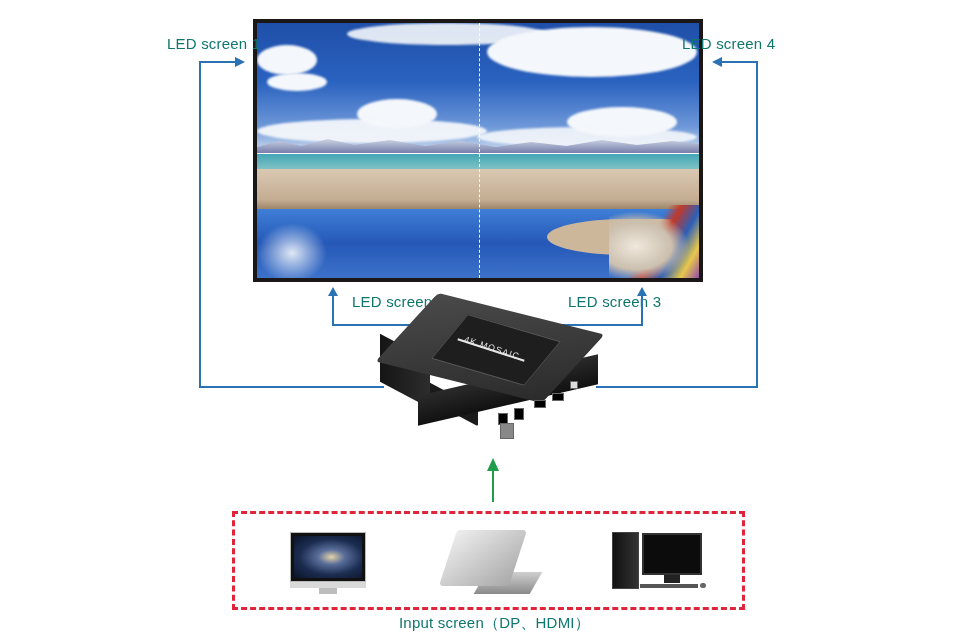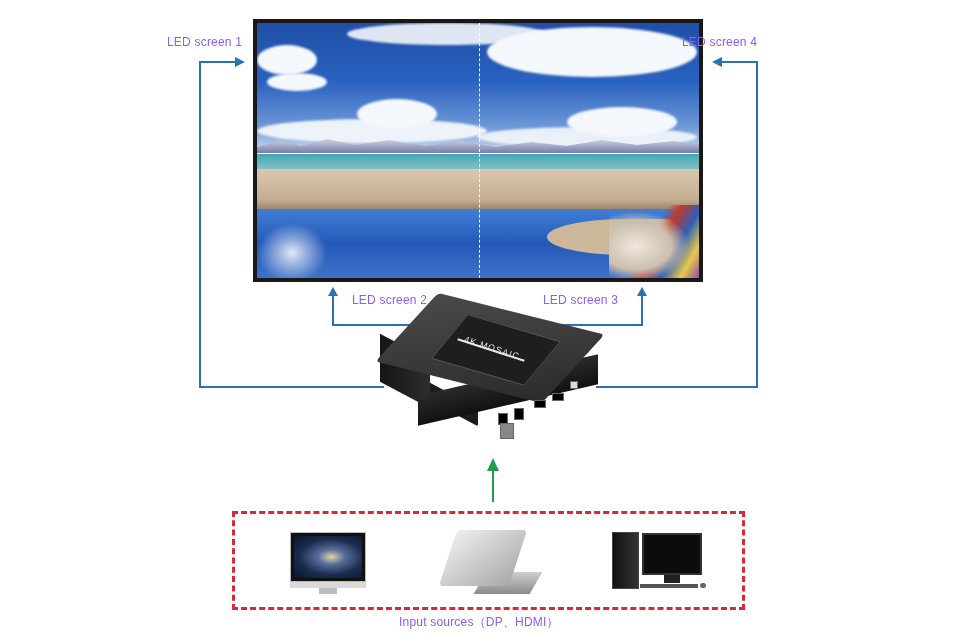--- a/index.html
+++ b/index.html
@@ -1,17 +1,17 @@
 <!DOCTYPE html>
 <html><head>
 <meta charset="utf-8">
 <style>
   html, body { margin:0; padding:0; background:#ffffff; }
   body { width:975px; height:633px; position:relative; overflow:hidden; font-family:"Liberation Sans", sans-serif; }
-  .label { position:absolute; font-size:12px; color:#8b5cf6; white-space:nowrap; letter-spacing:0.2px; }
+  .label { position:absolute; font-size:15px; color:#0f766e; white-space:nowrap; letter-spacing:0.2px; }
   .screen-wall { position:absolute; left:253px; top:19px; width:450px; height:263px; background:#1b1716; }
   .screen-inner { position:absolute; left:4px; top:4px; right:4px; bottom:4px; overflow:hidden; }
   .sky { position:absolute; left:0; top:0; right:0; height:130px;
          background:linear-gradient(180deg,#1f4fa8 0%,#2a62c0 45%,#6e98d8 80%,#cfdcef 100%); }
   .cloud { position:absolute; background:#f4f7fb; border-radius:50%; filter:blur(1px); }
   .mountains { position:absolute; left:0; right:0; top:112px; height:20px;
          background:linear-gradient(180deg,#e8ecf4 0%,#9aa3c4 60%,#6c6fa0 100%);
          clip-path:polygon(0 60%,5% 30%,10% 55%,16% 20%,22% 50%,30% 25%,38% 55%,46% 30%,54% 60%,62% 35%,70% 55%,78% 25%,86% 50%,94% 30%,100% 45%,100% 100%,0 100%); }
   .sea { position:absolute; left:0; right:0; top:130px; height:16px; background:linear-gradient(180deg,#3fa4b4,#7fc2c4); }
   .sand { position:absolute; left:0; right:0; top:146px; height:44px; background:linear-gradient(180deg,#d9c8b2,#c4ad92 70%,#8c7458); }
@@ -85,21 +85,21 @@
     <div class="islet"></div>
     <div class="yak"></div>
     <div class="divider-v"></div>
     <div class="divider-h"></div>
   </div>
 </div>
 
 <div class="label" style="left:167px;top:35px;">LED screen 1</div>
 <div class="label" style="left:682px;top:35px;">LED screen 4</div>
 <div class="label" style="left:352px;top:293px;">LED screen 2</div>
-<div class="label" style="left:543px;top:293px;">LED screen 3</div>
+<div class="label" style="left:568px;top:293px;">LED screen 3</div>
 
 <div class="line" style="left:199px;top:61px;width:2px;height:327px;"></div>
 <div class="line" style="left:199px;top:61px;width:36px;height:2px;"></div>
 <div class="arrow-right" style="left:235px;top:57px;"></div>
 <div class="line" style="left:199px;top:386px;width:185px;height:2px;"></div>
 
 <div class="line" style="left:756px;top:61px;width:2px;height:327px;"></div>
 <div class="line" style="left:722px;top:61px;width:36px;height:2px;"></div>
 <div class="arrow-left" style="left:712px;top:57px;"></div>
 <div class="line" style="left:596px;top:386px;width:162px;height:2px;"></div>
@@ -147,13 +147,13 @@
 </div>
 
 <div class="icon-desktop">
   <div class="pc-tower"></div>
   <div class="pc-monitor"></div>
   <div class="pc-stand"></div>
   <div class="pc-keyboard"></div>
   <div class="pc-mouse"></div>
 </div>
 
-<div class="label" style="left:399px;top:614px;">Input sources（DP、HDMI）</div>
+<div class="label" style="left:399px;top:614px;">Input screen（DP、HDMI）</div>
 
 </body></html>

